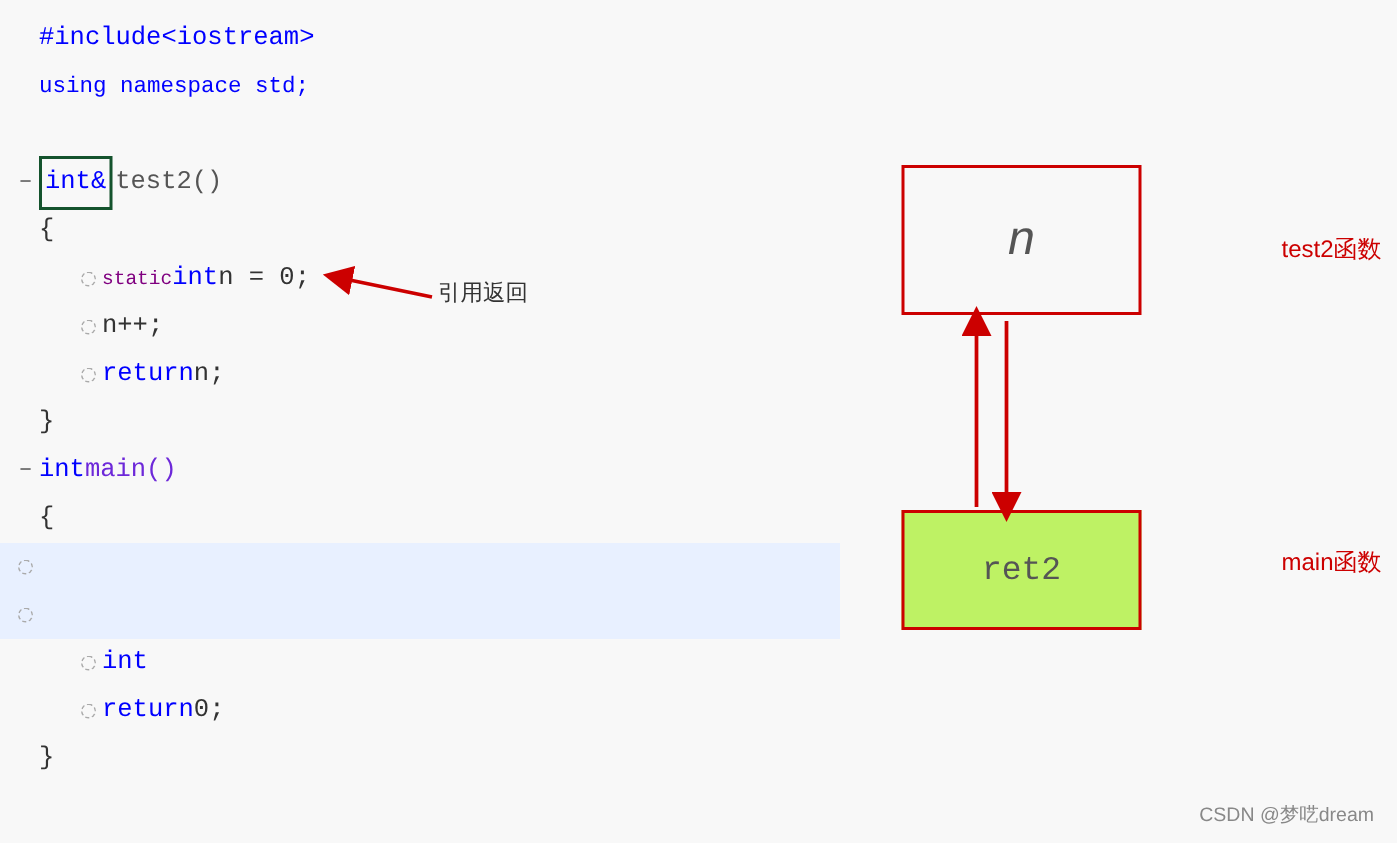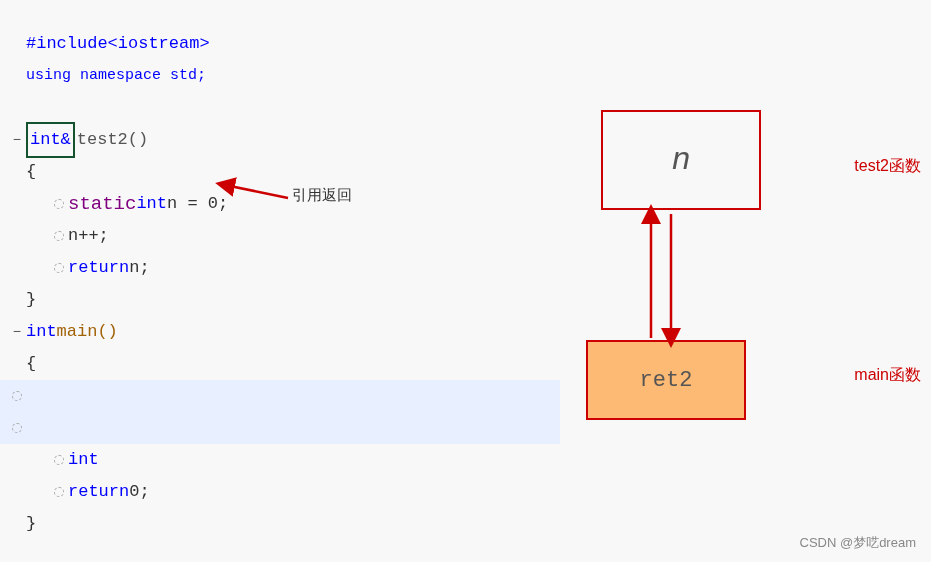--- a/index.html
+++ b/index.html
@@ -13,21 +13,21 @@
       position: relative;
     }
 
     .code-area {
       position: absolute;
       left: 0;
       top: 0;
       width: 560px;
       height: 458px;
       background: #f8f8f8;
-      padding: 28px 0 10px 0;
+      padding: 10px 0 10px 0;
     }
 
     .line {
       display: flex;
       align-items: center;
       height: 32px;
       padding-left: 8px;
       font-size: 17px;
       line-height: 32px;
       position: relative;
@@ -93,26 +93,26 @@
 
     .box-n-label {
       font-size: 32px;
       color: #555;
       font-family: 'Courier New', monospace;
       font-style: italic;
     }
 
     .box-ret2 {
       position: absolute;
-      left: 35px;
+      left: 50px;
       top: 340px;
       width: 160px;
       height: 80px;
       border: 2px solid #cc0000;
-      background: #fdba74;
+      background: #bef264;
       display: flex;
       align-items: center;
       justify-content: center;
     }
 
     .box-ret2-label {
       font-size: 22px;
       color: #555;
       font-family: 'Courier New', monospace;
     }
@@ -181,21 +181,21 @@
 
   <div class="line">
     <div class="gutter"></div>
     <span style="color:#333; font-size:17px;">{</span>
   </div>
 
   <div class="line indent1">
     <div class="gutter">
       <span class="gutter-dot"></span>
     </div>
-    <span style="color:#800080; font-size:19px;">static </span>
+    <span style="color:#800080; font-size:13px;">static </span>
     <span style="color:#0000ff; font-size:17px;">int </span>
     <span style="color:#333; font-size:17px;">n = 0;</span>
   </div>
 
   <div class="line indent1">
     <div class="gutter">
       <span class="gutter-dot"></span>
     </div>
     <span style="color:#333; font-size:17px;">n++;</span>
   </div>
@@ -211,21 +211,21 @@
   <div class="line">
     <div class="gutter"></div>
     <span style="color:#333; font-size:17px;">}</span>
   </div>
 
   <div class="line">
     <div class="gutter">
       <span class="gutter-minus">−</span>
     </div>
     <span style="color:#0000ff; font-size:17px;">int </span>
-    <span style="color:#a16207; font-size:17px;">main()</span>
+    <span style="color:#6d28d9; font-size:17px;">main()</span>
   </div>
 
   <div class="line">
     <div class="gutter"></div>
     <span style="color:#333; font-size:17px;">{</span>
   </div>
 
   <div class="line line-highlight">
     <div class="gutter">
       <span class="gutter-dot"></span>

